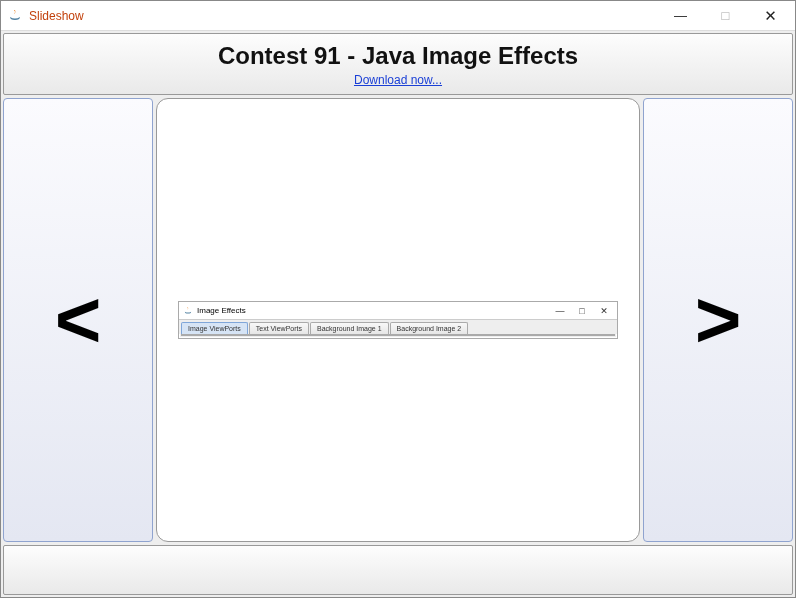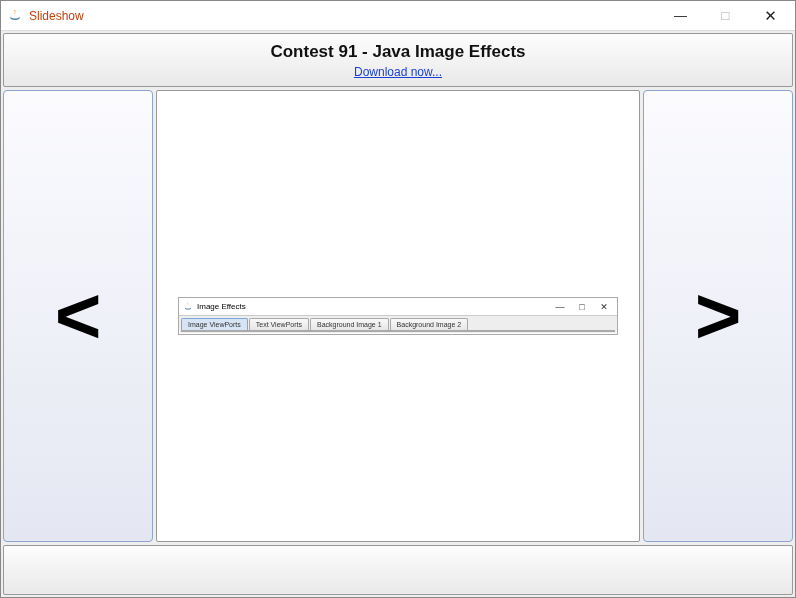--- a/index.html
+++ b/index.html
@@ -55,21 +55,21 @@
   .header-panel {
     background: linear-gradient(#fdfdfd, #e9e9e9);
     border: 1px solid #999;
     border-radius: 2px;
     padding: 8px 0 6px 0;
     text-align: center;
     margin-bottom: 3px;
   }
   .header-panel h1 {
     font-family: Tahoma, sans-serif;
-    font-size: 17px;
+    font-size: 24px;
     font-weight: bold;
     color: #111;
   }
   .header-panel a {
     font-size: 12px;
     color: #1a3fd6;
     text-decoration: underline;
   }
   .middle-row {
     flex: 1;
@@ -89,21 +89,21 @@
     font-weight: bold;
     font-family: Arial, sans-serif;
     color: #000;
     cursor: pointer;
     user-select: none;
   }
   .slide-area {
     flex: 1;
     background: #fff;
     border: 1px solid #999;
-    border-radius: 2px;
+    border-radius: 12px;
     display: flex;
     align-items: center;
     justify-content: center;
     padding: 10px;
     min-height: 0;
   }
   .footer-panel {
     height: 50px;
     background: linear-gradient(#fdfdfd, #e9e9e9);
     border: 1px solid #999;

